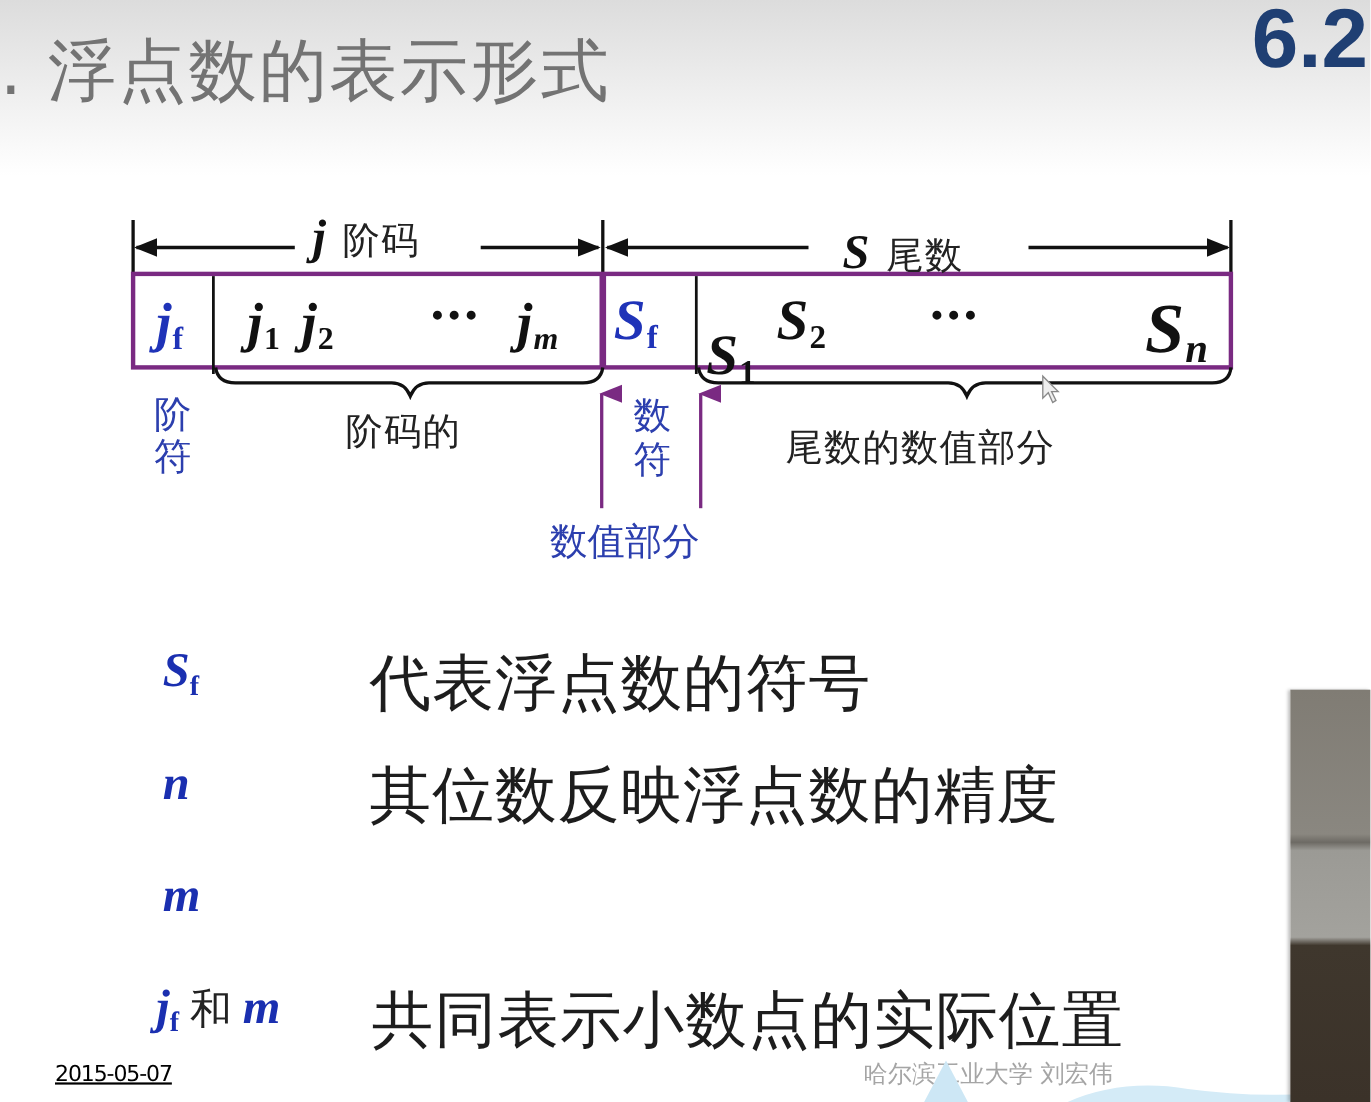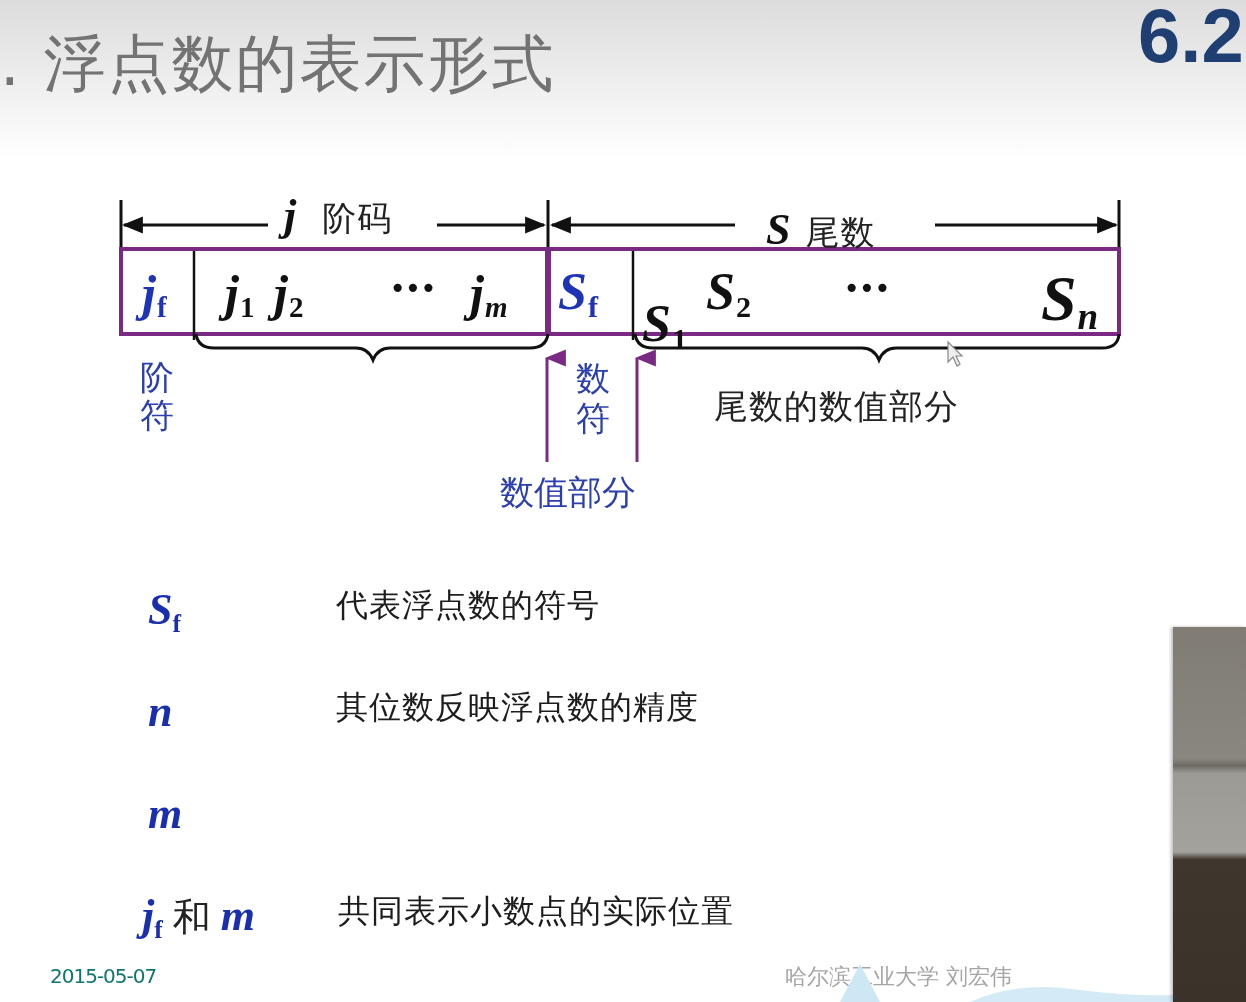--- a/index.html
+++ b/index.html
@@ -40,26 +40,26 @@
   .legend-row { position: absolute; left: 0; width: 1246px; height: 80px; }
   .legend-sym {
     position: absolute; left: 148px; font-size: 44px; color: #1a2fb0;
     font-family: "Liberation Serif", "DejaVu Serif", serif; font-style: italic; font-weight: bold;
     white-space: nowrap;
   }
   .legend-sym sub { font-size: 0.58em; font-style: normal; vertical-align: -0.3em; }
   .legend-sym .he { font-style: normal; font-weight: normal; color: #222; font-size: 38px; margin: 0 10px 0 10px;
     font-family: "DejaVu Serif", serif; }
   .legend-desc {
-    position: absolute; left: 336px; font-size: 32px; color: #1d1d1d; white-space: nowrap;
+    position: absolute; left: 336px; font-size: 56px; color: #1d1d1d; white-space: nowrap;
     font-family: "DejaVu Serif", "Liberation Serif", serif; letter-spacing: 1px;
   }
   .footer-date {
-    position: absolute; left: 50px; top: 964px; font-size: 20px; color: #0f766e;
-    font-family: "DejaVu Sans", "Liberation Sans", sans-serif; letter-spacing: -1px;
+    position: absolute; left: 50px; top: 964px; font-size: 20px; color: #000000;
+    font-family: "DejaVu Sans", "Liberation Sans", sans-serif; letter-spacing: -1px; text-decoration: underline;
   }
   .footer-author {
     position: absolute; left: 785px; top: 962px; font-size: 22px; color: #a5a5a5;
     font-family: "DejaVu Sans", "Liberation Sans", sans-serif; white-space: nowrap;
   }
   .video-thumb {
     position: absolute; left: 1173px; top: 627px; width: 73px; height: 375px;
     background: linear-gradient(to bottom, #807c74 0%, #8a8780 35%, #6d6a64 37%, #9b9a95 39%, #a3a29d 60%, #3f372d 62%, #3b3229 100%);
     box-shadow: -2px 0 3px rgba(0,0,0,0.25);
   }
@@ -110,21 +110,21 @@
   <path d="M635,334 Q637,348 653,348 L862,348 Q874,348 879,360 Q884,348 896,348 L1102,348 Q1118,348 1119,334" fill="none" stroke="#111" stroke-width="3"></path>
 
   <line x1="547" y1="462" x2="547" y2="358" stroke="#7a2a82" stroke-width="3" marker-end="url(#arrUp)"></line>
   <line x1="637" y1="462" x2="637" y2="358" stroke="#7a2a82" stroke-width="3" marker-end="url(#arrUp)"></line>
 
   <path d="M948,342 L948,362 L953,357 L957,366 L960,364 L956,356 L962,356 Z" fill="#eee" stroke="#888" stroke-width="1.2"></path>
 </svg>
 
 <div class="lbl" style="left:284px; top:190px;">
   <span class="sym black" style="font-size:44px;">j</span>
-  <span class="cjk-black" style="margin-left:21px;text-align:center;">阶码</span>
+  <span class="cjk-black" style="margin-left:10px;text-align:center;">阶码</span>
 </div>
 <div class="lbl" style="left:766px; top:204px;">
   <span class="sym black" style="font-size:44px;">S</span>
   <span class="cjk-black" style="margin-left:10px;">尾数</span>
 </div>
 
 <div class="lbl sym blue" style="left:142px; top:264px; font-size:50px;">
   <span>j</span><sub>f</sub>
 </div>
 <div class="lbl sym black" style="left:225px; top:264px; font-size:50px;">
@@ -150,20 +150,21 @@
 <div class="lbl black" style="left:844px; top:262px; font-size:44px; font-weight:bold;">···</div>
 <div class="lbl sym black" style="left:1041px; top:262px; font-size:64px;">
   <span>S</span><sub class="it">n</sub>
 </div>
 
 <div class="lbl cjk-blue" style="left:140px; top:358px; line-height:38px;">
   <div>阶</div>
   <div>符</div>
 </div>
 <div class="lbl cjk-black" style="left:314px; top:370px; line-height:46px;">
+  <div>阶码的</div>
 </div>
 <div class="lbl cjk-blue" style="left:576px; top:358px; line-height:40px;">
   <div>数</div>
   <div>符</div>
 </div>
 <div class="lbl cjk-blue" style="left:500px; top:470px;">数值部分</div>
 <div class="lbl cjk-black" style="left:714px; top:384px;">尾数的数值部分</div>
 
 <div class="legend-row" style="top:584px;">
   <div class="legend-sym"><span>S</span><sub>f</sub></div>

